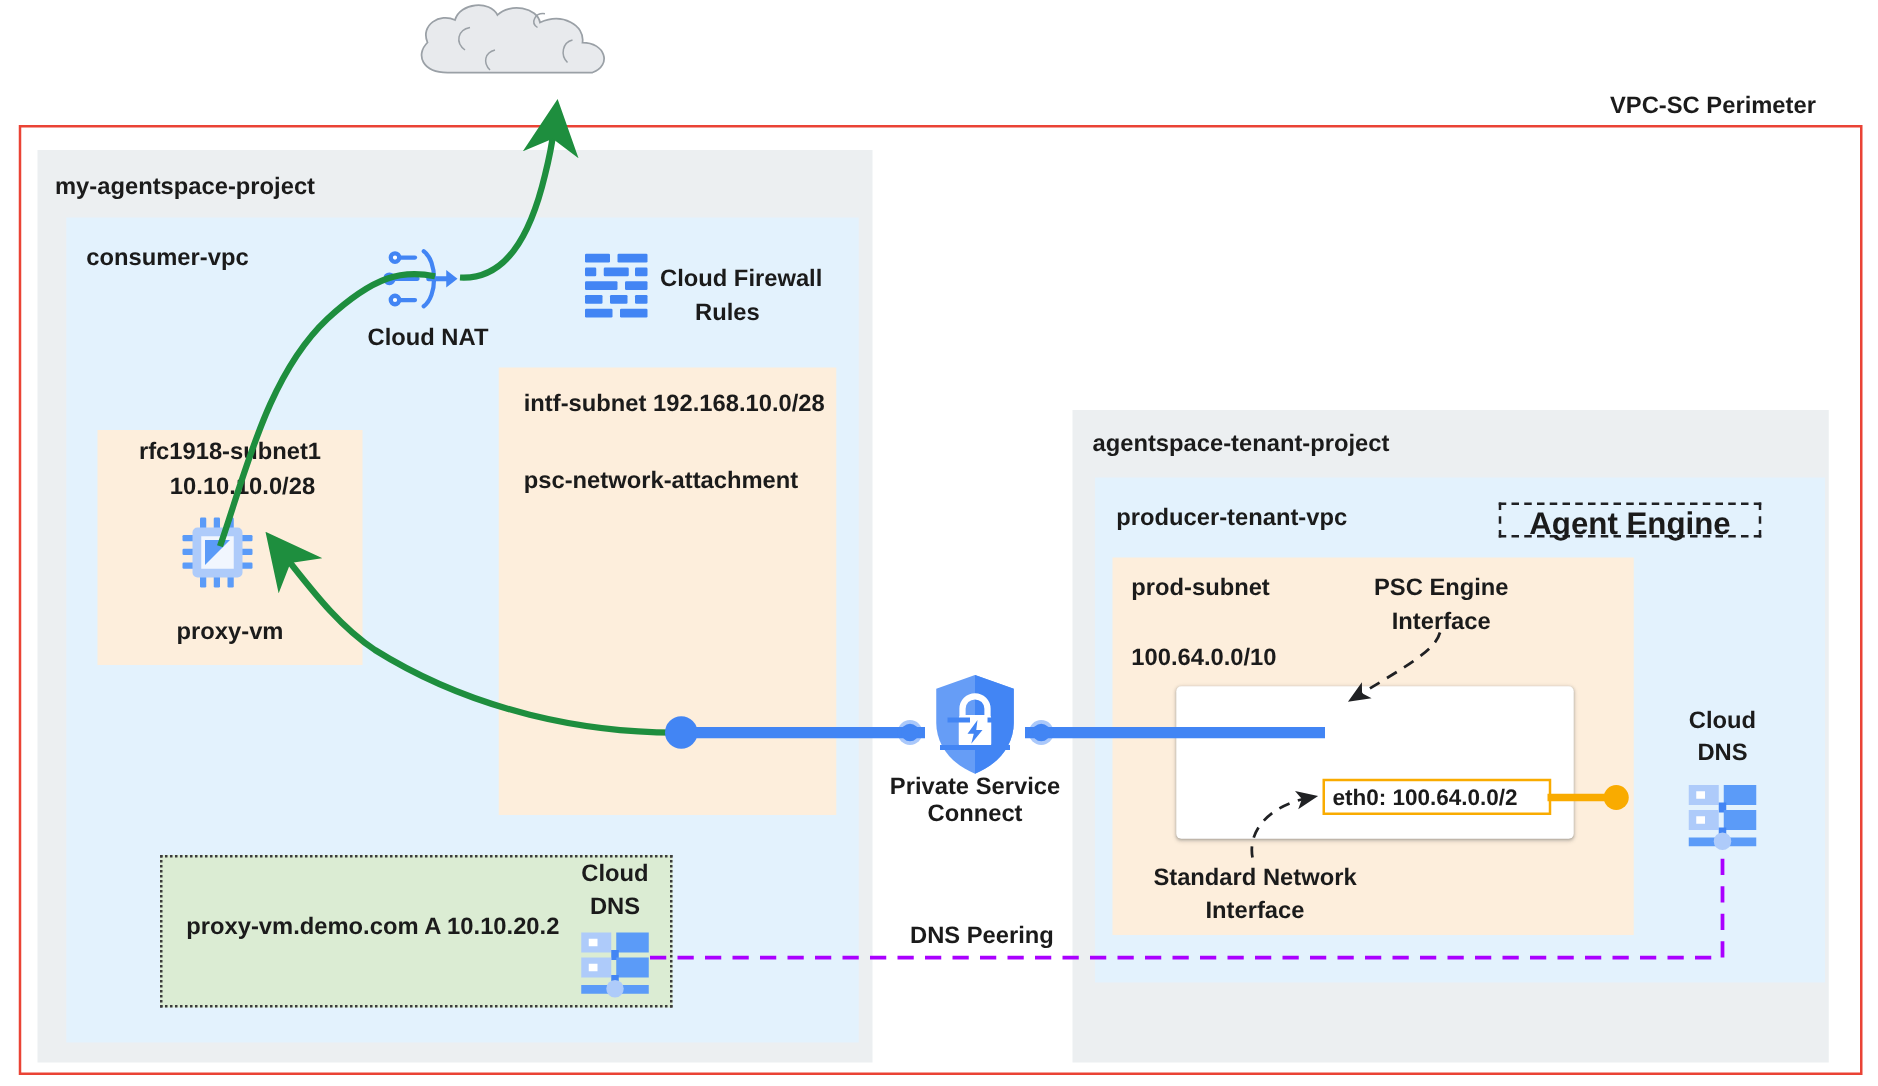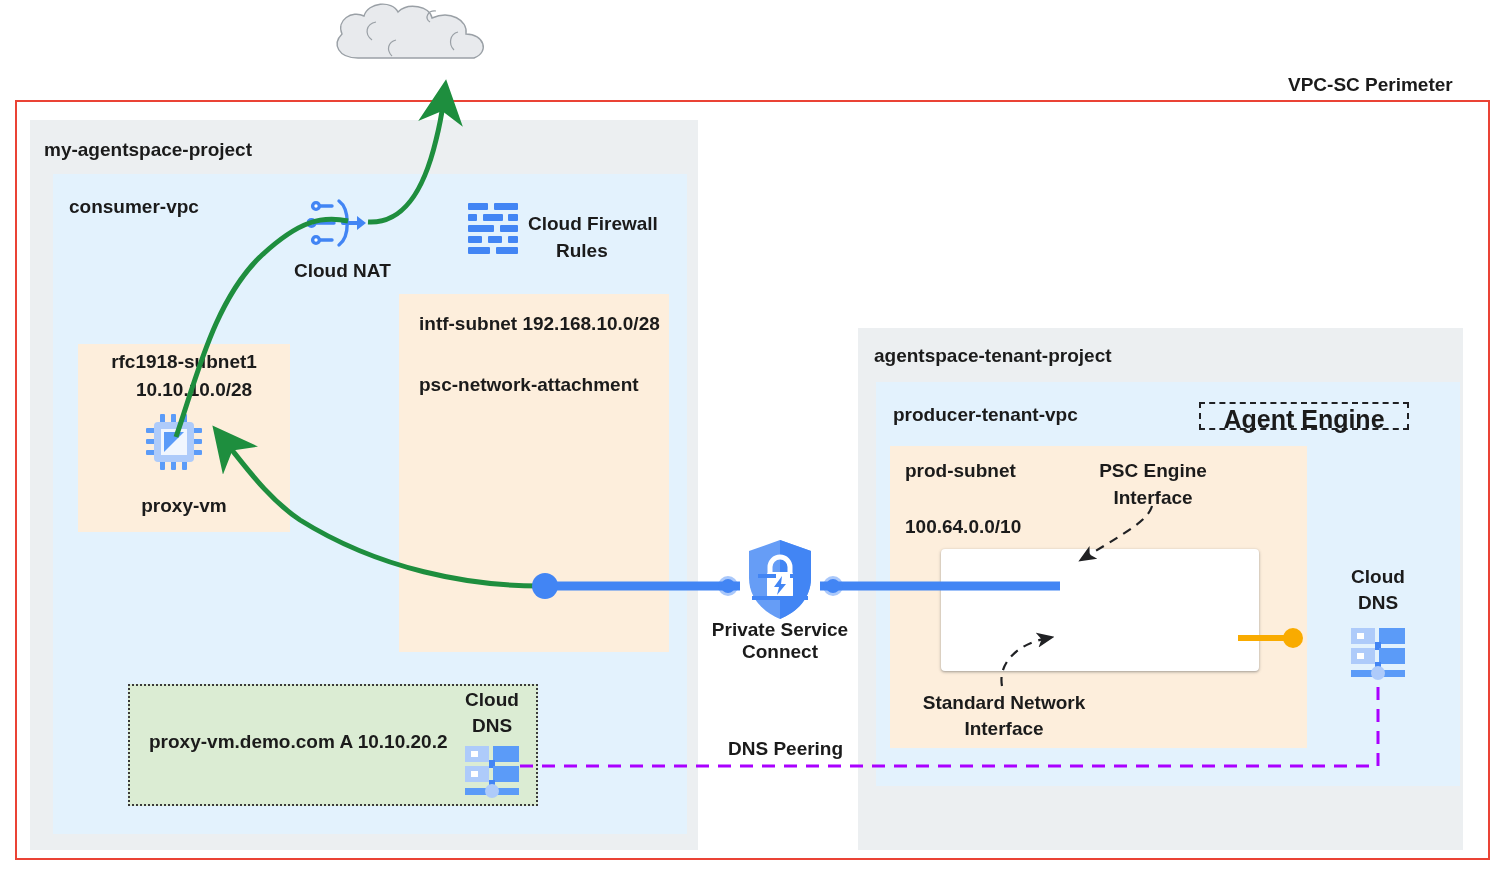--- a/index.html
+++ b/index.html
@@ -214,20 +214,21 @@
   <div class="abs subnet-box subnet-prod"></div>
   <div class="abs txt subnet-txt" style="left:905px;top:459px;">prod-subnet</div>
   <div class="abs txt subnet-txt" style="left:905px;top:487px;margin-top:28px;">100.64.0.0/10</div>
 
   <div class="abs txt lbl-center" style="left:1084px;top:459px;width:138px;font-size:19px;">PSC Engine</div>
   <div class="abs txt lbl-center" style="left:1084px;top:486px;width:138px;font-size:19px;">Interface</div>
   <div class="abs txt lbl-center" style="left:920px;top:691px;width:168px;font-size:19px;">Standard Network</div>
   <div class="abs txt lbl-center" style="left:920px;top:717px;width:168px;font-size:19px;">Interface</div>
 
   <div class="abs instance-card"></div>
+  <div class="abs nic nic-eth0 txt">eth0: 100.64.0.0/2</div>
 
   <div class="abs txt lbl-center" style="left:1333px;top:565px;width:90px;font-size:19px;">Cloud</div>
   <div class="abs txt lbl-center" style="left:1333px;top:591px;width:90px;font-size:19px;">DNS</div>
   <div class="abs" style="left:1349px;top:624px;width:58px;height:58px;">
     <svg width="58" height="58" viewBox="0 0 58 58">
       <rect x="2" y="4" width="24" height="16" fill="#aecbfa"></rect>
       <rect x="30" y="4" width="26" height="16" fill="#5b9bf8"></rect>
       <rect x="8" y="9" width="7" height="6" fill="#ffffff"></rect>
       <rect x="26" y="18" width="6" height="8" fill="#4285f4"></rect>
       <rect x="2" y="24" width="24" height="16" fill="#aecbfa"></rect>

